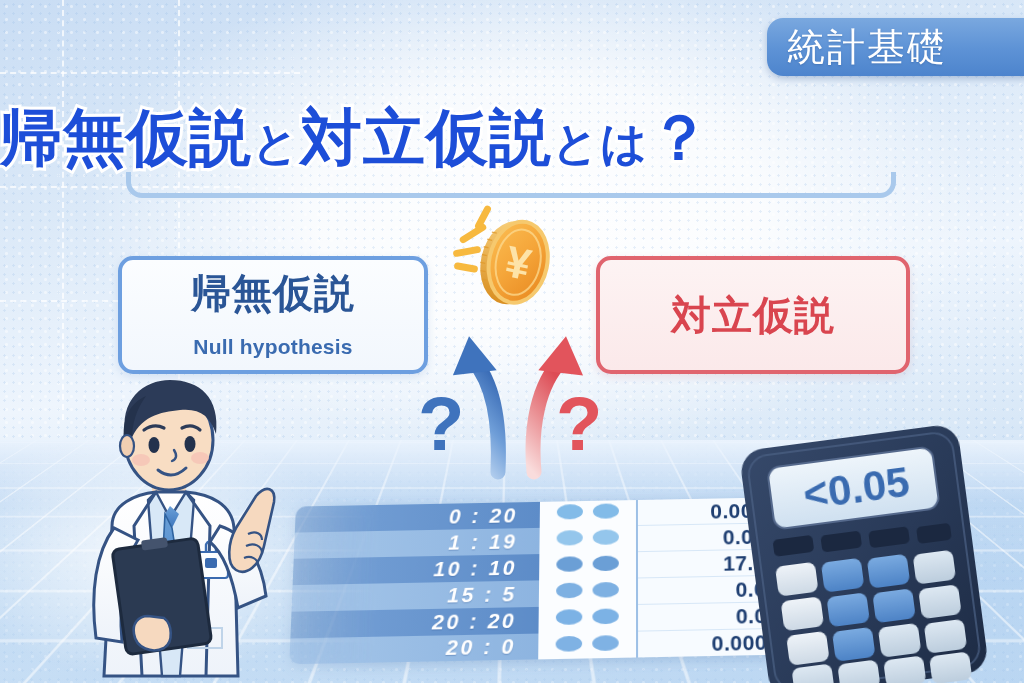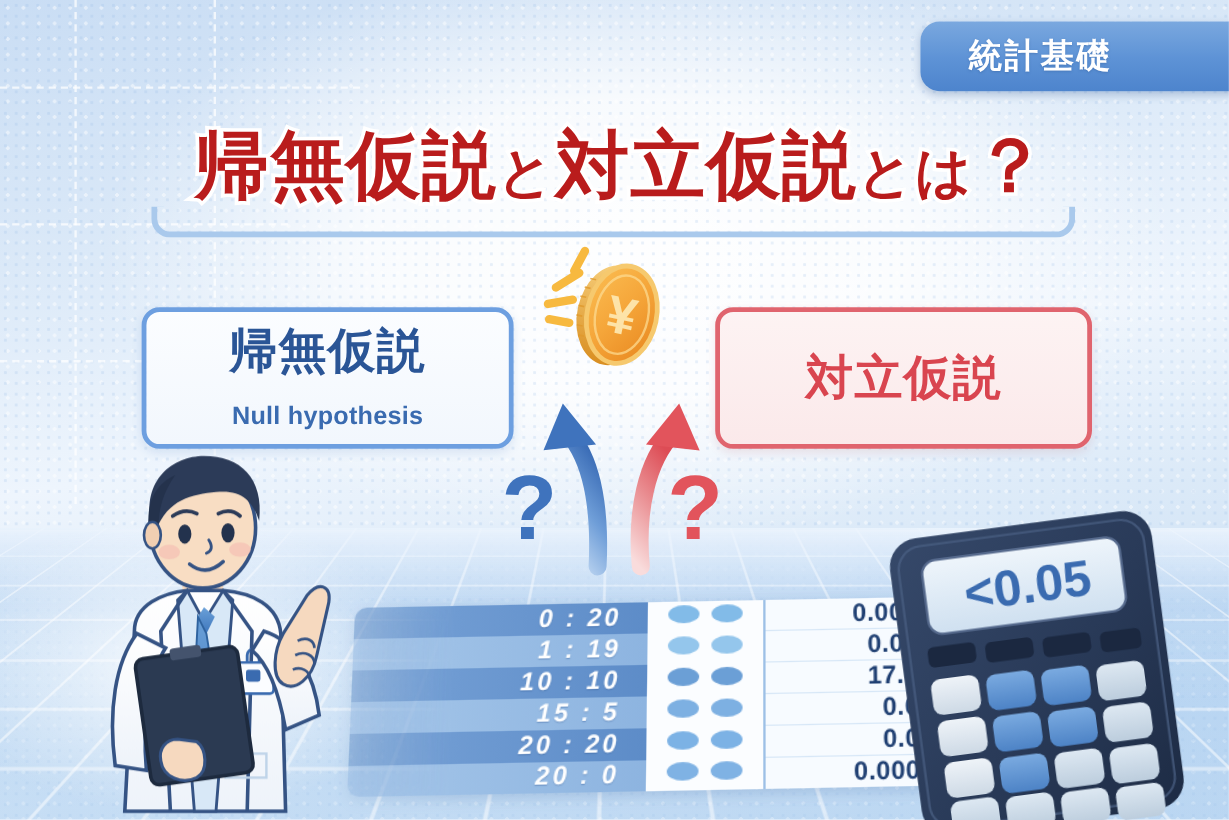--- a/index.html
+++ b/index.html
@@ -61,29 +61,29 @@
 
   
   .badge{
     position:absolute;left:767px;top:18px;height:58px;width:300px;
     border-radius:16px;
     background:linear-gradient(180deg,#7aa8df 0%,#5e93d6 52%,#4d84cd 100%);
     box-shadow:0 3px 7px rgba(40,80,140,.28);
     display:flex;align-items:center;
   }
   .badge-text{
-    color:#ffffff;font-size:28px;font-weight:700;letter-spacing:2px;
-    margin-left:40px;text-shadow:0 1px 2px rgba(40,80,140,.35);
+    color:#ffffff;font-size:38px;font-weight:400;letter-spacing:2px;
+    margin-left:20px;text-shadow:0 1px 2px rgba(40,80,140,.35);
     white-space:nowrap;
   }
 
   
   .title{
-    position:absolute;left:12px;right:0;top:96px;text-align:center;
-    font-size:62px;font-weight:700;color:#b91c1c;letter-spacing:1px;
+    position:absolute;left:0;right:0;top:96px;
+    font-size:62px;font-weight:700;color:#1d4ed8;letter-spacing:1px;
     -webkit-text-stroke:6px #ffffff;
     paint-order:stroke fill;
     white-space:nowrap;
   }
   .title .small{font-size:46px;}
   .title-underline{
     position:absolute;left:126px;top:172px;width:770px;height:26px;
     border:0;border-bottom:5px solid #a9c9ec;
     border-left:5px solid #a9c9ec;border-right:5px solid #a9c9ec;
     border-bottom-left-radius:16px;border-bottom-right-radius:16px;

